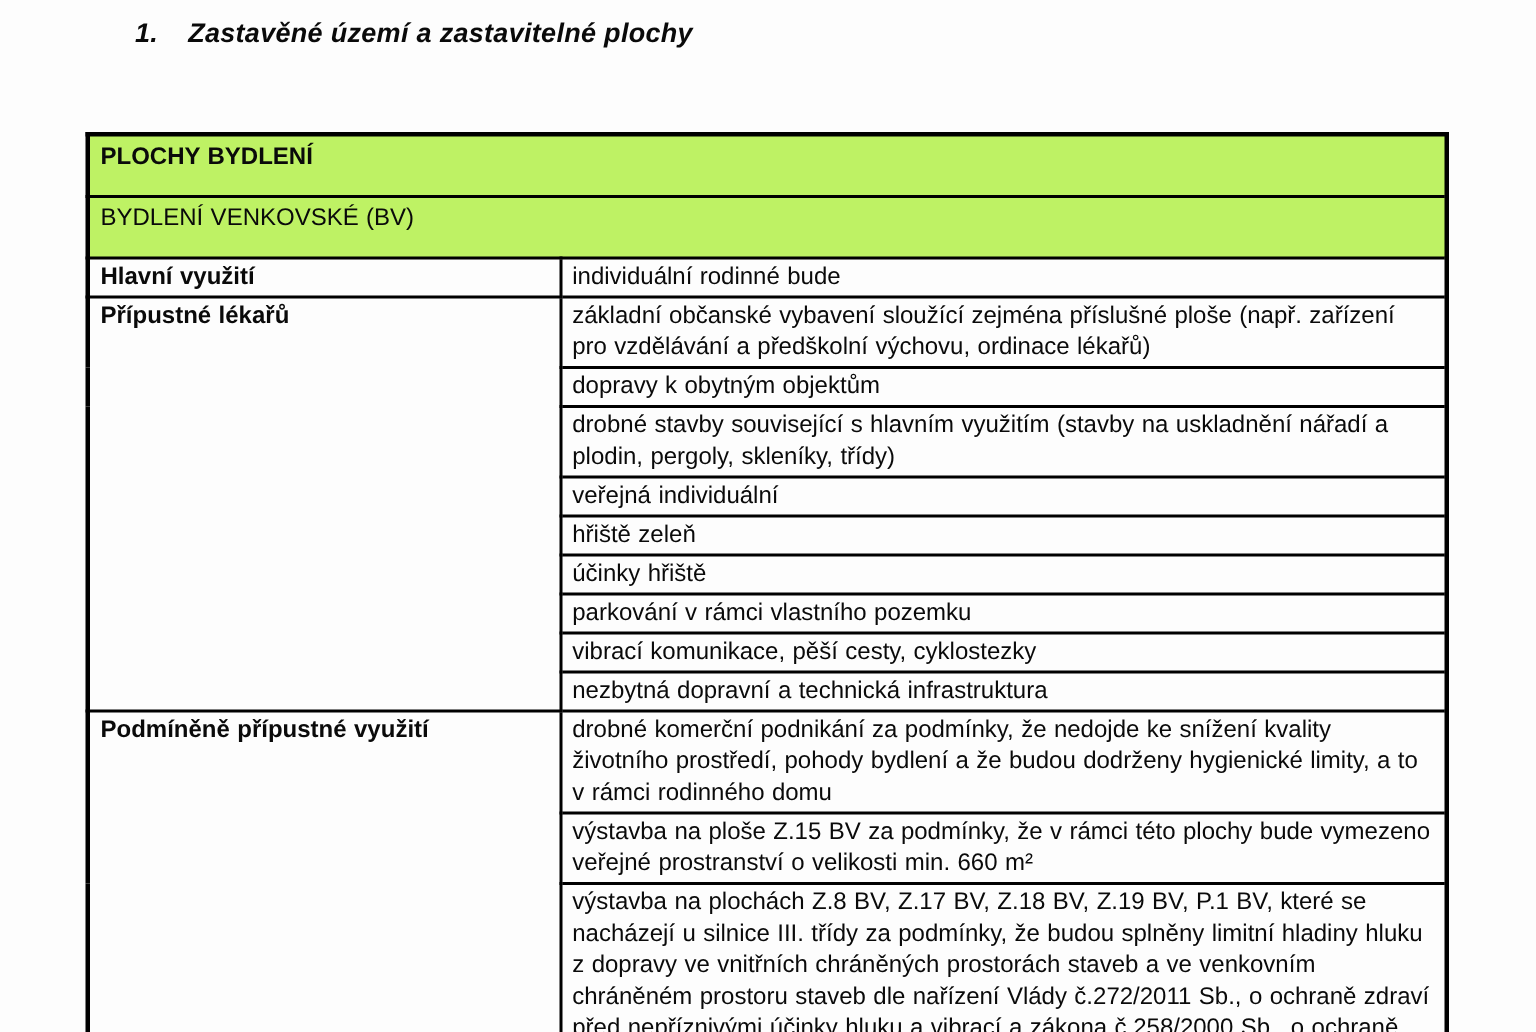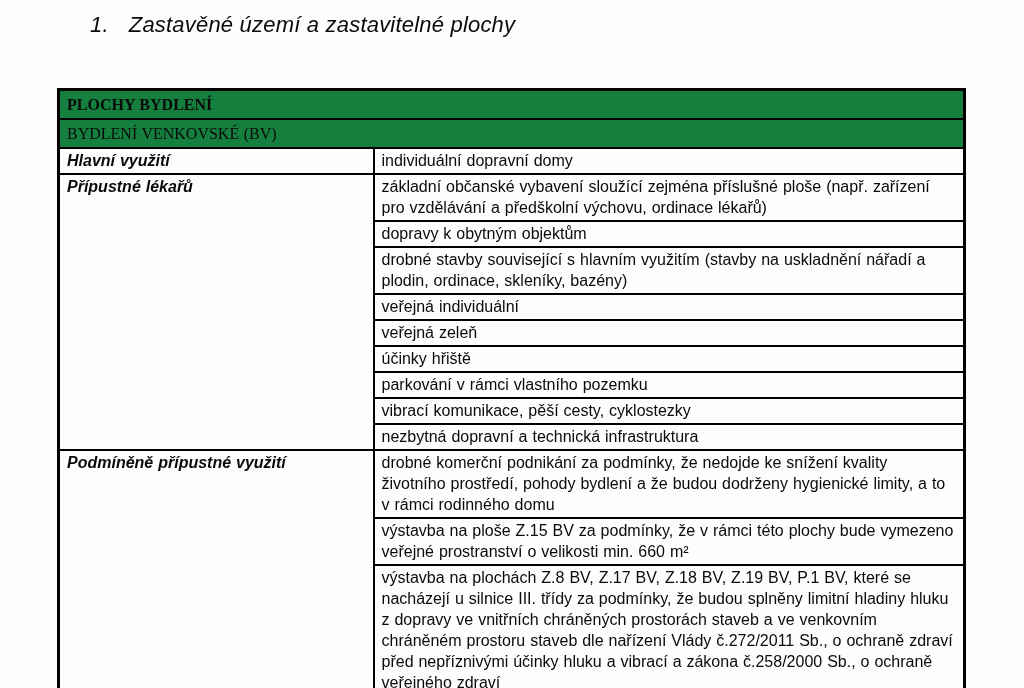--- a/index.html
+++ b/index.html
@@ -8,21 +8,21 @@
     width: 1024px; height: 688px;
     background: #fdfdfd;
     font-family: "Liberation Sans", sans-serif;
     color: #0a0a0a;
     overflow: hidden;
   }
   .page { position: relative; width: 1024px; height: 688px; }
 
   .doc-title {
     position: absolute; left: 90px; top: 12px;
-    font-size: 22px; font-weight: normal; font-style: italic;
+    font-size: 18px; font-weight: bold; font-style: italic;
     letter-spacing: 0.2px;
     white-space: nowrap;
   }
   .doc-title .num { margin-right: 20px; }
 
   table.zoning {
     position: absolute; left: 57px; top: 88px;
     width: 906px;
     border-collapse: collapse;
     table-layout: fixed;
@@ -33,27 +33,26 @@
     font-size: 16px;
     line-height: 21px;
     padding: 1px 8px 2px 7px;
     vertical-align: top;
     word-spacing: 0.5px;
   }
   col.c-label { width: 315px; }
   col.c-value { width: 591px; }
 
   tr.band td {
-    background: #15803d;
-    padding-top: 3px; padding-bottom: 3px; font-family: Liberation Serif, serif;
+    background: #bef264;
+    padding-top: 3px; padding-bottom: 15px;
   }
   tr.band-1 td { font-weight: bold; }
   td.section-label {
     font-weight: bold;
-    font-style: italic;
   }
 </style>
 </head>
 <body>
 
 <div class="page">
 
   <div class="doc-title">
     <span class="num">1.</span><span>Zastavěné území a zastavitelné plochy</span>
   </div>
@@ -68,38 +67,38 @@
         <tr class="band band-1">
       <td colspan="2">PLOCHY BYDLENÍ</td>
     </tr>
 
     <tr class="band band-2">
       <td colspan="2">BYDLENÍ VENKOVSKÉ (BV)</td>
     </tr>
 
     <tr>
       <td class="section-label">Hlavní využití</td>
-      <td class="value-cell">individuální dopravní domy</td>
+      <td class="value-cell">individuální rodinné bude</td>
     </tr>
 
     <tr>
       <td class="section-label" rowspan="9">Přípustné lékařů</td>
       <td class="value-cell">základní občanské vybavení sloužící zejména příslušné ploše (např. zařízení pro vzdělávání a předškolní výchovu, ordinace lékařů)</td>
     </tr>
     <tr>
       <td class="value-cell">dopravy k obytným objektům</td>
     </tr>
     <tr>
-      <td class="value-cell">drobné stavby související s hlavním využitím (stavby na uskladnění nářadí a plodin, ordinace, skleníky, bazény)</td>
+      <td class="value-cell">drobné stavby související s hlavním využitím (stavby na uskladnění nářadí a plodin, pergoly, skleníky, třídy)</td>
     </tr>
     <tr>
       <td class="value-cell">veřejná individuální</td>
     </tr>
     <tr>
-      <td class="value-cell">veřejná zeleň</td>
+      <td class="value-cell">hřiště zeleň</td>
     </tr>
     <tr>
       <td class="value-cell">účinky hřiště</td>
     </tr>
     <tr>
       <td class="value-cell">parkování v rámci vlastního pozemku</td>
     </tr>
     <tr>
       <td class="value-cell">vibrací komunikace, pěší cesty, cyklostezky</td>
     </tr>

